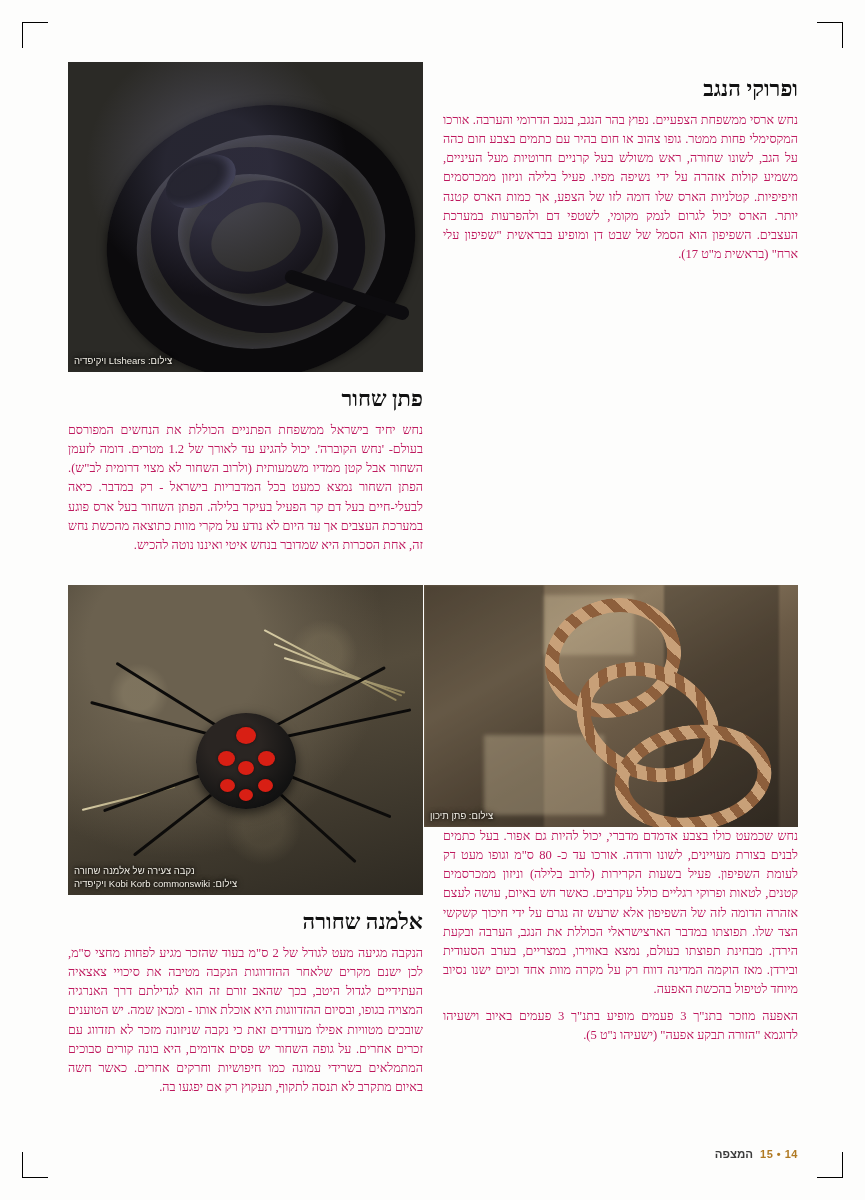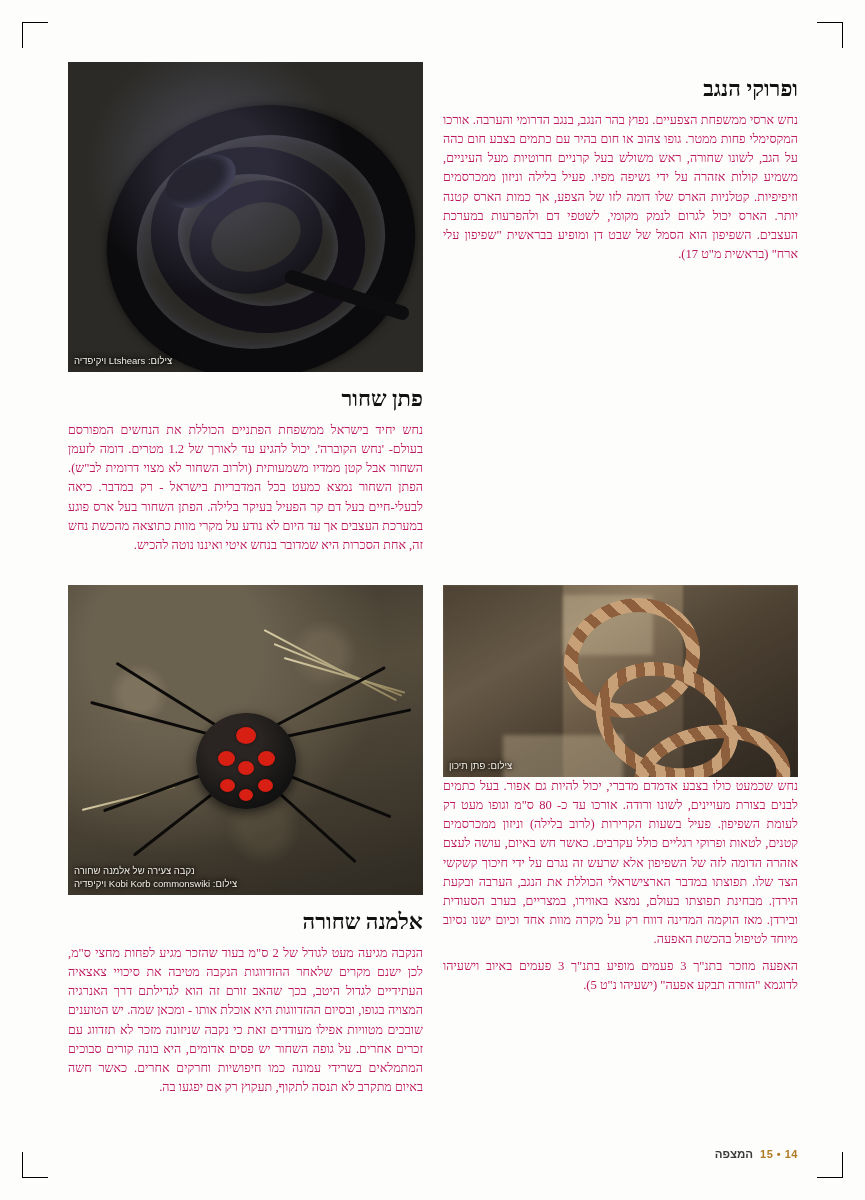--- a/index.html
+++ b/index.html
@@ -63,21 +63,21 @@
   }
 
   
   .photo {
     position: relative;
     width: 355px;
     height: 310px;
     overflow: hidden;
     background: #2b2a26;
   }
-  .photo.short { height: 192px; }
+  .photo.short { height: 242px; padding-left: 19px; }
   .photo .credit {
     position: absolute;
     bottom: 4px;
     left: 6px;
     right: 6px;
     color: #f2efe6;
     font-family: "Liberation Sans", sans-serif;
     font-size: 9.5px;
     text-align: left;
     direction: rtl;

